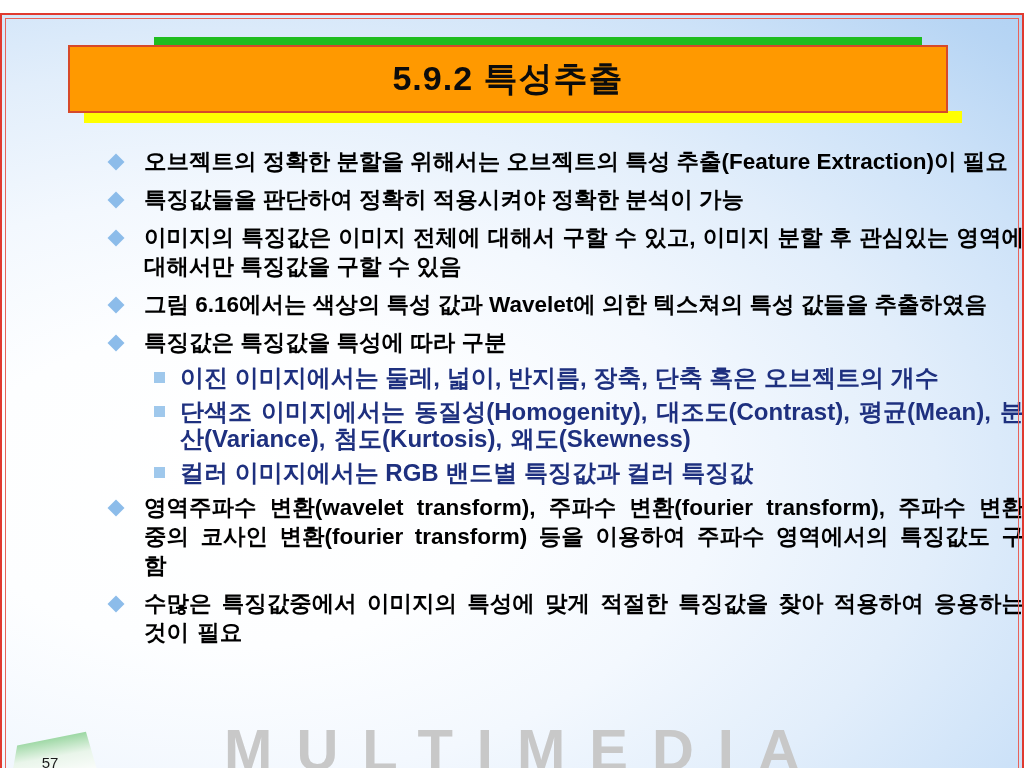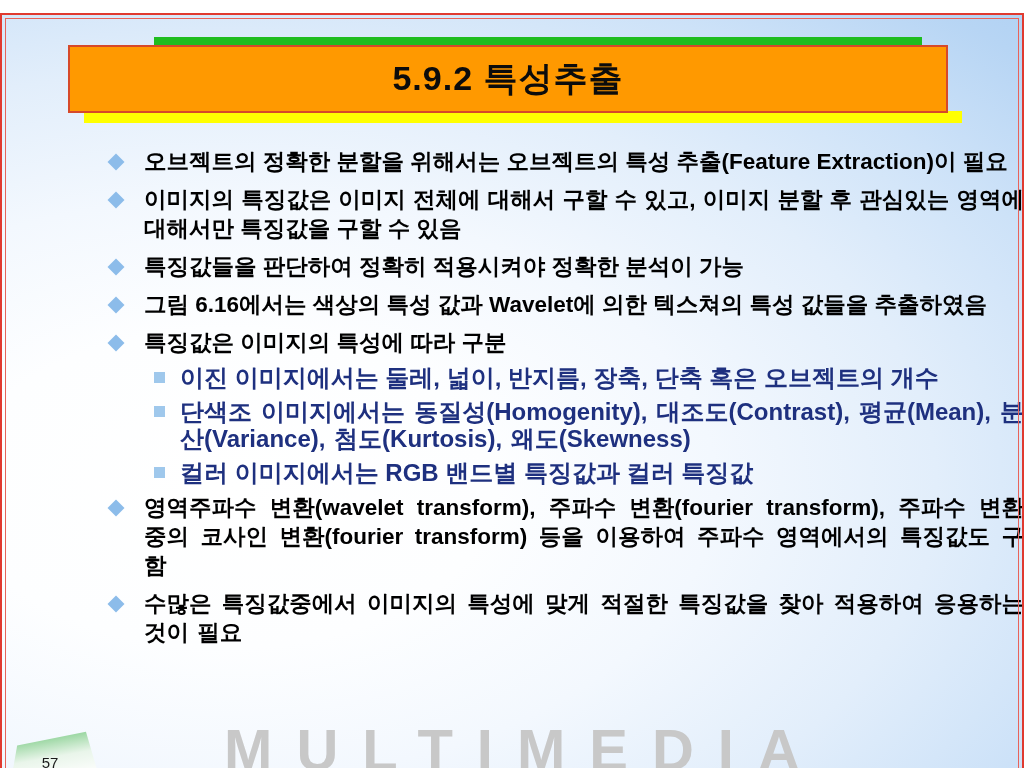--- a/index.html
+++ b/index.html
@@ -197,36 +197,36 @@
 
   <div class="body">
 
     <div class="l1">
       <span class="dia"></span>
       <span>오브젝트의 정확한 분할을 위해서는 오브젝트의 특성 추출(Feature Extraction)이 필요</span>
     </div>
 
     <div class="l1">
       <span class="dia"></span>
+      <span>특징값들을 판단하여 정확히 적용시켜야 정확한 분석이 가능</span>
+    </div>
+
+    <div class="l1">
+      <span class="dia"></span>
       <span>이미지의 특징값은 이미지 전체에 대해서 구할 수 있고, 이미지 분할 후 관심있는 영역에 대해서만 특징값을 구할 수 있음</span>
     </div>
 
     <div class="l1">
       <span class="dia"></span>
-      <span>특징값들을 판단하여 정확히 적용시켜야 정확한 분석이 가능</span>
-    </div>
-
-    <div class="l1">
-      <span class="dia"></span>
       <span>그림 6.16에서는 색상의 특성 값과 Wavelet에 의한 텍스쳐의 특성 값들을 추출하였음</span>
     </div>
 
     <div class="l1 tight">
       <span class="dia"></span>
-      <span>특징값은 이미지의 특성에 따라 구분</span>
+      <span>특징값은 특징값을 특성에 따라 구분</span>
     </div>
 
     <div class="sublist">
       <div class="l2">
         <span class="sq"></span>
         <span>이진 이미지에서는 둘레, 넓이, 반지름, 장축, 단축 혹은 오브젝트의 개수</span>
       </div>
       <div class="l2 spread">
         <span class="sq"></span>
         <span>단색조 이미지에서는 동질성(Homogenity), 대조도(Contrast), 평균(Mean), 분산(Variance), 첨도(Kurtosis), 왜도(Skewness)</span>

